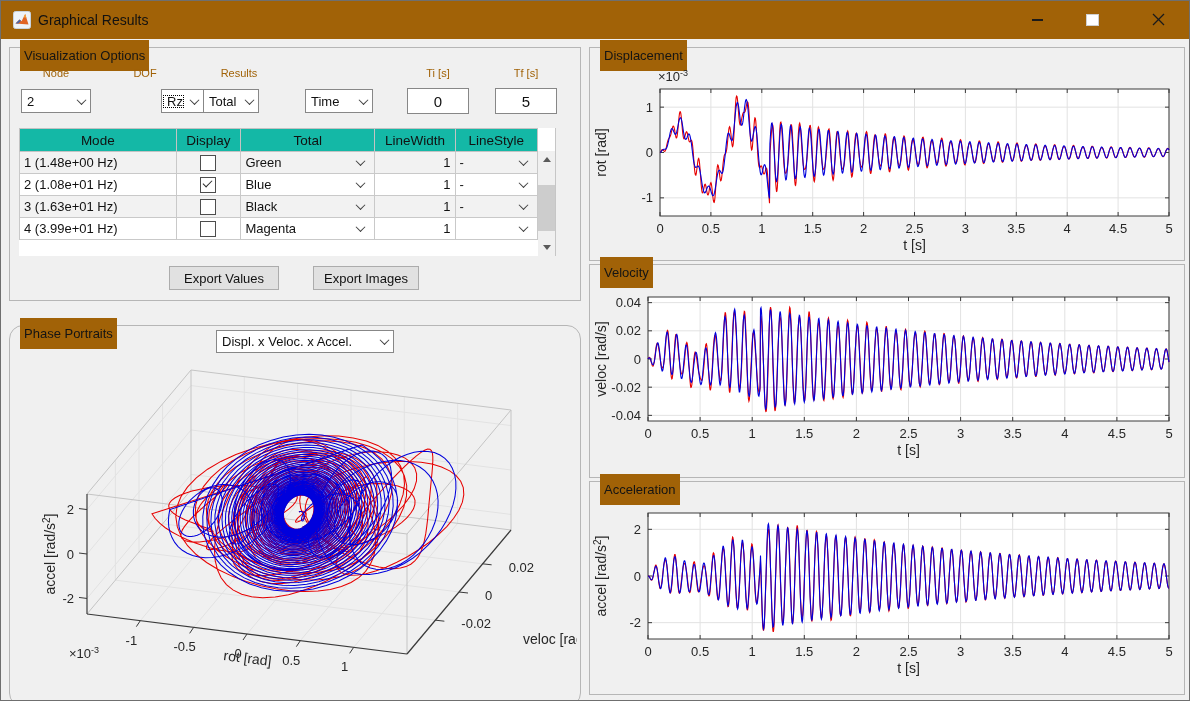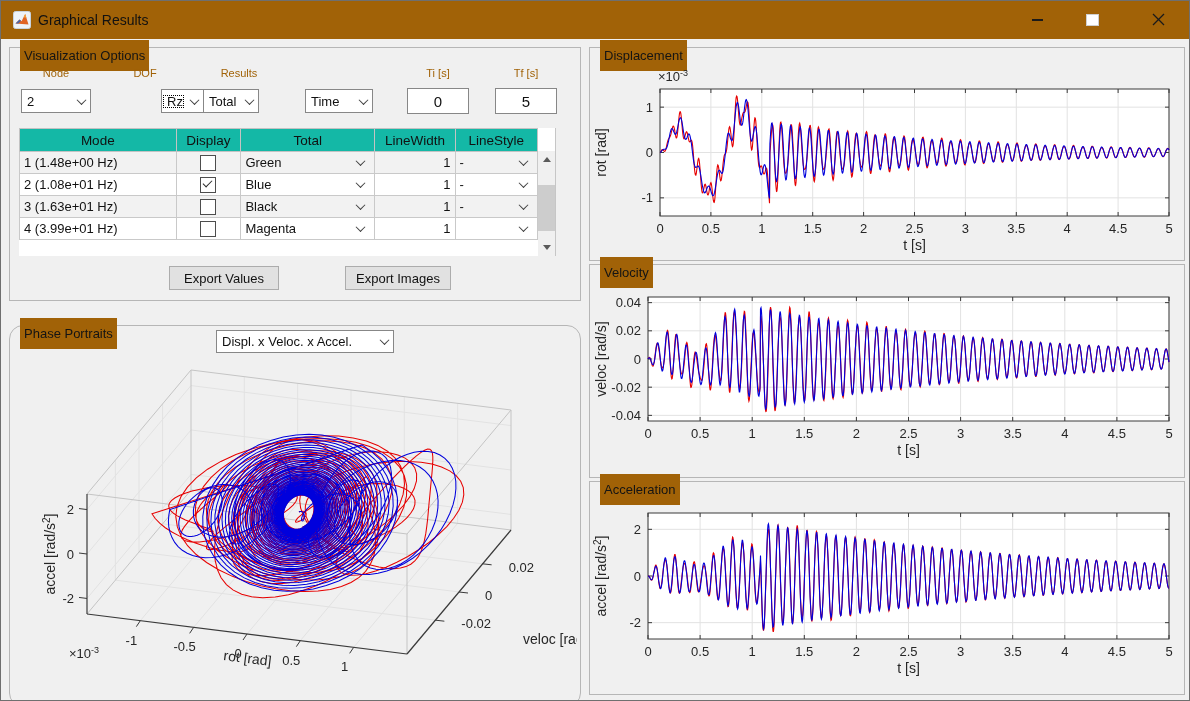--- a/index.html
+++ b/index.html
@@ -202,21 +202,21 @@
     <div class="sb-btn" style="top:0;">
         <div class="tri-up"></div>
       </div>
     <div class="sb-thumb"></div>
     <div class="sb-btn" style="bottom:0;">
         <div class="tri-dn"></div>
       </div>
   </div>
 
   <button class="btn-export" style="left:168px;width:110px;">Export Values</button>
-  <button class="btn-export" style="left:312px;width:106px;margin-left:32px;">Export Images</button>
+  <button class="btn-export" style="left:312px;width:106px;">Export Images</button>
 
   <div class="group" style="left:8px;top:324px;width:570px;height:380px;border-radius:14px;">
     <span class="gtitle">Phase Portraits</span>
   </div>
   <div class="combo" style="left:215px;top:329px;width:178px;height:23px;" role="combobox">
     <span class="val">Displ. x Veloc. x Accel.</span>
     <span class="cbtn">
         <span class="chev"></span>
       </span>
   </div>

